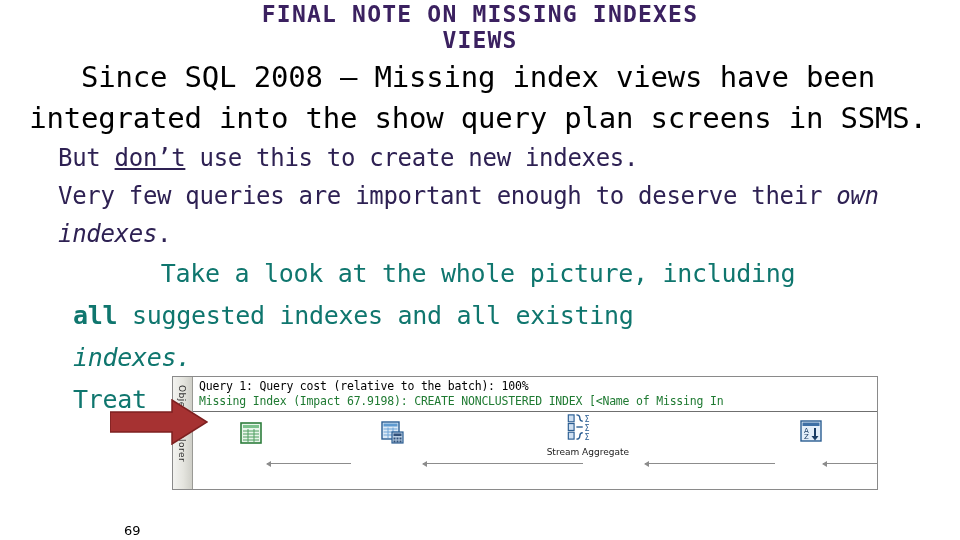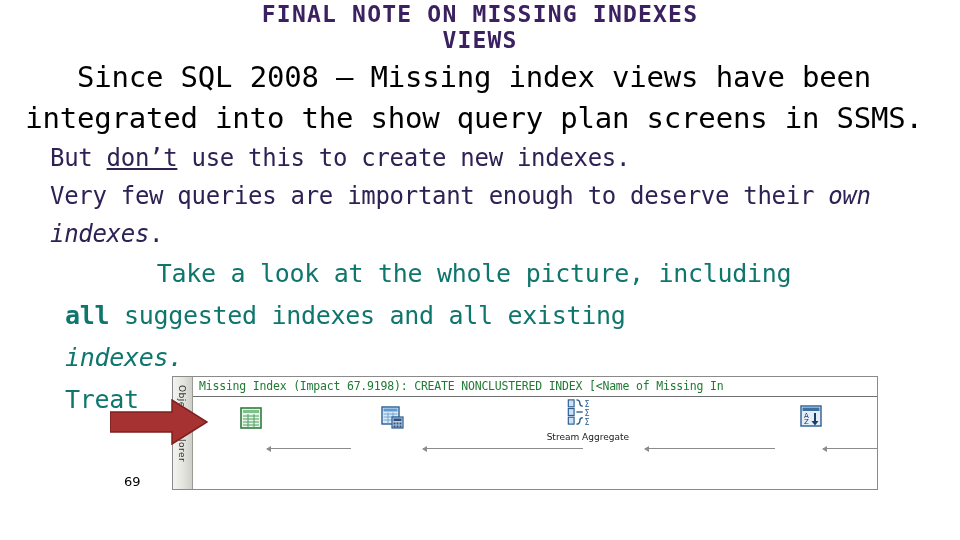--- a/index.html
+++ b/index.html
@@ -28,21 +28,21 @@
     line-height: 26px;
     letter-spacing: 1.2px;
     color: #3b2160;
     margin: 0;
     text-align: center;
   }
 
   
   .body-area {
     position: relative;
-    padding: 0 22px 0 10px;
+    padding: 0 22px 0 18px;
     margin-top: 4px;
   }
 
   .lvl1 {
     font-family: "DejaVu Sans Mono", monospace;
     font-size: 29px;
     line-height: 41px;
     color: #000000;
     text-align: center;
     margin: 0;
@@ -79,21 +79,21 @@
 
   .line-left {
     text-align: left;
     padding-left: 55px;
   }
 
   
   .page-number {
     position: absolute;
     left: 124px;
-    top: 474px;
+    top: 523px;
     font-family: "DejaVu Sans", sans-serif;
     font-size: 13px;
     color: #000000;
   }
 
   
   .red-arrow {
     position: absolute;
     left: 110px;
     top: 399px;
@@ -245,20 +245,21 @@
 
 <div class="ssms-overlay">
 
   <div class="obj-explorer-tab">
     <span class="tab-label">Object Explorer</span>
   </div>
 
   <div class="ssms-main">
 
     <div class="plan-text">
+      <div class="ptline">Query 1: Query cost (relative to the batch): 100%</div>
       <div class="ptline green">Missing Index (Impact 67.9198): CREATE NONCLUSTERED INDEX [&lt;Name of Missing In</div>
     </div>
 
     <div class="plan-canvas">
 
       <div class="connector" style="left:74px; width:84px;"></div>
       <div class="connector" style="left:230px; width:160px;"></div>
       <div class="connector" style="left:452px; width:130px;"></div>
       <div class="connector" style="left:630px; width:120px;"></div>
 

